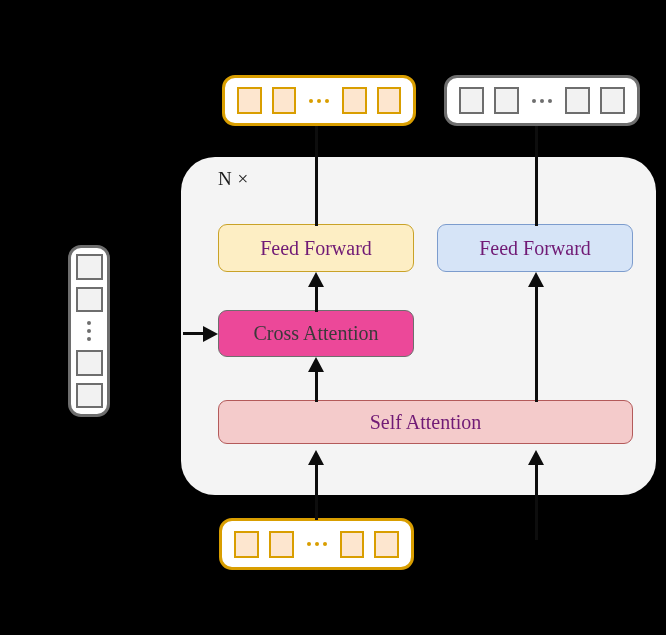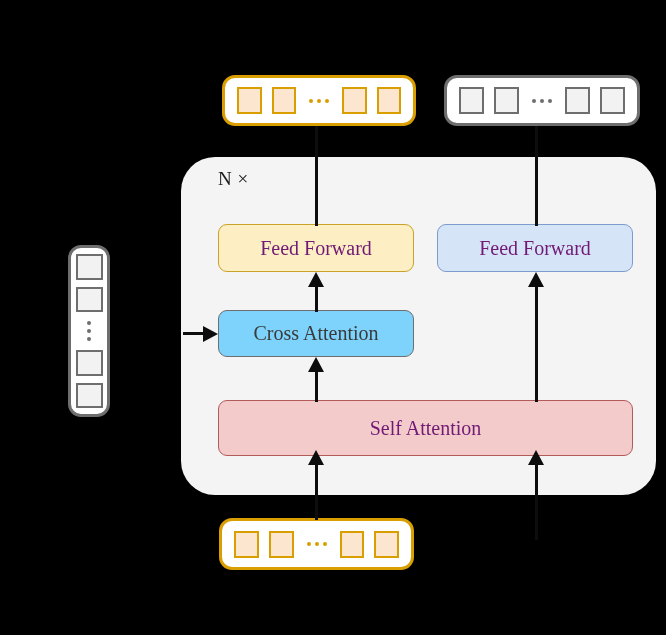--- a/index.html
+++ b/index.html
@@ -55,26 +55,26 @@
     background: #fdeec4;
     border: 1.6px solid #c9a227;
   }
   .box-ff-blue {
     left: 437px; top: 224px; width: 196px; height: 48px;
     background: #d6e4f7;
     border: 1.6px solid #7c9ccd;
   }
   .box-cross {
     left: 218px; top: 310px; width: 196px; height: 47px;
-    background: #7dd3fc;
+    background: #ec4899;
     border: 1.8px solid #6e6e6e;
     color: #3a3a3a;
   }
   .box-self {
-    left: 218px; top: 400px; width: 415px; height: 56px;
+    left: 218px; top: 400px; width: 415px; height: 44px;
     background: #f4cbcb;
     border: 1.8px solid #b35a5a;
   }
 
   
   .tokrow {
     position: absolute;
     box-sizing: border-box;
     background: #ffffff;
     border-radius: 13px;

